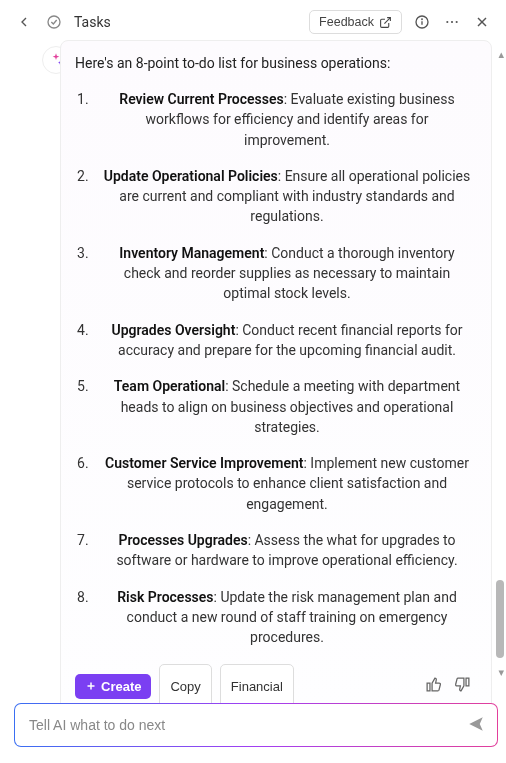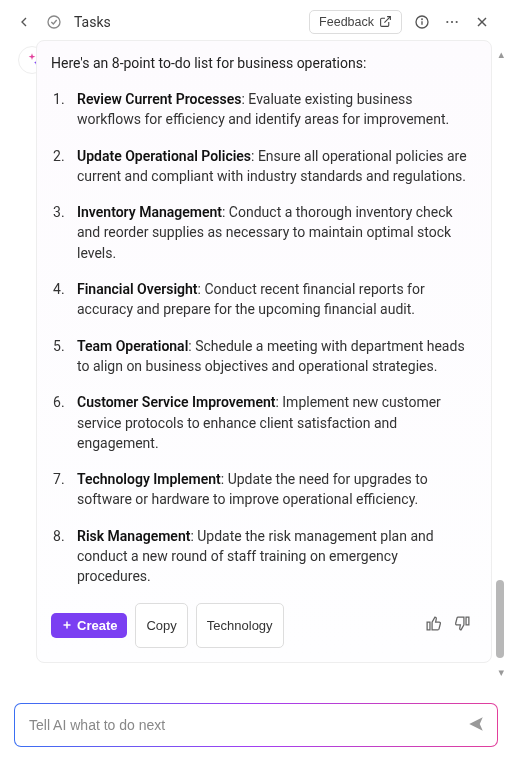--- a/index.html
+++ b/index.html
@@ -2,35 +2,35 @@
 <html><head>
   <meta charset="utf-8">
   <style>
     * { box-sizing: border-box; margin: 0; padding: 0; }
     body { font-family: -apple-system, BlinkMacSystemFont, "Segoe UI", Roboto, sans-serif; background: #fff; width: 506px; height: 763px; overflow: hidden; position: relative; }
     
     .header { display: flex; align-items: center; padding: 10px 14px 6px 14px; gap: 10px; }
     .header-left { display: flex; align-items: center; gap: 10px; flex: 1; }
     .header-title { font-size: 14px; color: #333; }
     .header-right { display: flex; align-items: center; gap: 10px; }
-    .feedback-btn { display: flex; align-items: flex-start; gap: 5px; border: 1px solid #ddd; background: #fff; border-radius: 5px; padding: 4px 9px; font-size: 12.5px; color: #444; cursor: pointer; }
+    .feedback-btn { display: flex; align-items: center; gap: 5px; border: 1px solid #ddd; background: #fff; border-radius: 5px; padding: 4px 9px; font-size: 12.5px; color: #444; cursor: pointer; }
     
     .icon-btn { background: none; border: none; cursor: pointer; padding: 2px; display: inline-flex; align-items: center; justify-content: center; color: #555; }
     .icon-btn svg { width: 16px; height: 16px; }
     
     .content-wrap { position: relative; padding: 0 14px 0 14px; height: 640px; }
     .main-card { border: 1px solid #eee; border-radius: 8px; padding: 14px 18px 14px 14px; background: linear-gradient(180deg, #fdfbfe 0%, #fefeff 100%); position: relative; }
     
     .ai-badge { position: absolute; left: -18px; top: 6px; width: 28px; height: 28px; border-radius: 50%; background: #fff; border: 1px solid #eee; display: flex; align-items: center; justify-content: center; }
     .ai-badge svg { width: 16px; height: 16px; }
-    .main-card-outer { position: relative; margin-left: 22px; }
+    .main-card-outer { position: relative; margin-left: 46px; }
     
     .intro { font-size: 14px; color: #222; margin-bottom: 18px; }
     
-    ol.list { list-style: none; counter-reset: item; padding-left: 20px; }
+    ol.list { list-style: none; counter-reset: item; padding-left: 20px; text-align: center; }
     ol.list li { counter-increment: item; font-size: 14px; color: #333; line-height: 1.45; margin-bottom: 16px; position: relative; padding-left: 6px; }
     ol.list li::before { content: counter(item) "."; position: absolute; left: -18px; top: 0; color: #333; }
     ol.list li .item-title { font-weight: 600; color: #111; }
     ol.list li .item-desc { }
     
     .actions { display: flex; align-items: center; gap: 8px; margin-top: 6px; }
     .btn-primary { background: #7b3ff2; color: #fff; border: none; border-radius: 5px; padding: 5px 10px; font-size: 13px; font-weight: 600; cursor: pointer; display: flex; align-items: center; gap: 4px; }
     .btn-secondary { background: #fff; color: #333; border: 1px solid #ddd; border-radius: 5px; padding: 14px 10px; font-size: 13px; cursor: pointer; }
     .spacer { flex: 1; }
     .thumb-btn { background: none; border: none; cursor: pointer; color: #666; padding: 2px; }
@@ -105,36 +105,36 @@
           <path fill="#e23f9b" d="M12 2l1.2 3.6L17 7l-3.8 1.4L12 12l-1.2-3.6L7 7l3.8-1.4z"></path>
           <path fill="#7b3ff2" d="M18 13l.7 2.1L21 16l-2.3.9L18 19l-.7-2.1L15 16l2.3-.9z"></path>
         </svg>
     </div>
     <div class="main-card">
       <p class="intro">Here's an 8-point to-do list for business operations:</p>
       <ol class="list">
         <li><span class="item-title">Review Current Processes</span><span class="item-desc">: Evaluate existing business workflows for efficiency and identify areas for improvement.</span></li>
         <li><span class="item-title">Update Operational Policies</span><span class="item-desc">: Ensure all operational policies are current and compliant with industry standards and regulations.</span></li>
         <li><span class="item-title">Inventory Management</span><span class="item-desc">: Conduct a thorough inventory check and reorder supplies as necessary to maintain optimal stock levels.</span></li>
-        <li><span class="item-title">Financial Oversight</span><span class="item-desc">: Conduct recent financial reports for accuracy and prepare for the upcoming financial audit.</span></li>
+        <li><span class="item-title">Upgrades Oversight</span><span class="item-desc">: Conduct recent financial reports for accuracy and prepare for the upcoming financial audit.</span></li>
         <li><span class="item-title">Team Operational</span><span class="item-desc">: Schedule a meeting with department heads to align on business objectives and operational strategies.</span></li>
         <li><span class="item-title">Customer Service Improvement</span><span class="item-desc">: Implement new customer service protocols to enhance client satisfaction and engagement.</span></li>
-        <li><span class="item-title">Technology Implement</span><span class="item-desc">: Update the need for upgrades to software or hardware to improve operational efficiency.</span></li>
-        <li><span class="item-title">Risk Management</span><span class="item-desc">: Update the risk management plan and conduct a new round of staff training on emergency procedures.</span></li>
+        <li><span class="item-title">Processes Upgrades</span><span class="item-desc">: Assess the what for upgrades to software or hardware to improve operational efficiency.</span></li>
+        <li><span class="item-title">Risk Processes</span><span class="item-desc">: Update the risk management plan and conduct a new round of staff training on emergency procedures.</span></li>
       </ol>
       <div class="actions">
         <button class="btn-primary">
           <svg width="12" height="12" viewBox="0 0 24 24" fill="none" stroke="currentColor" stroke-width="3">
               <line x1="12" y1="5" x2="12" y2="19"></line>
               <line x1="5" y1="12" x2="19" y2="12"></line>
             </svg>
           <span>Create</span>
         </button>
         <button class="btn-secondary"><span>Copy</span></button>
-        <button class="btn-secondary"><span>Technology</span></button>
+        <button class="btn-secondary"><span>Financial</span></button>
         <div class="spacer"></div>
         <button class="thumb-btn">
           <svg viewBox="0 0 24 24" fill="none" stroke="currentColor" stroke-width="1.8">
               <path d="M7 10v11H3V10h4zm3 11V10l4-7c1 0 2 1 2 2l-1 5h5c1 0 2 1 1.7 2l-2 8c-.2.6-.8 1-1.4 1H10z"></path>
             </svg>
         </button>
         <button class="thumb-btn">
           <svg viewBox="0 0 24 24" fill="none" stroke="currentColor" stroke-width="1.8">
               <path d="M17 14V3h4v11h-4zm-3-11v11l-4 7c-1 0-2-1-2-2l1-5H4c-1 0-2-1-1.7-2l2-8c.2-.6.8-1 1.4-1H14z"></path>
             </svg>

